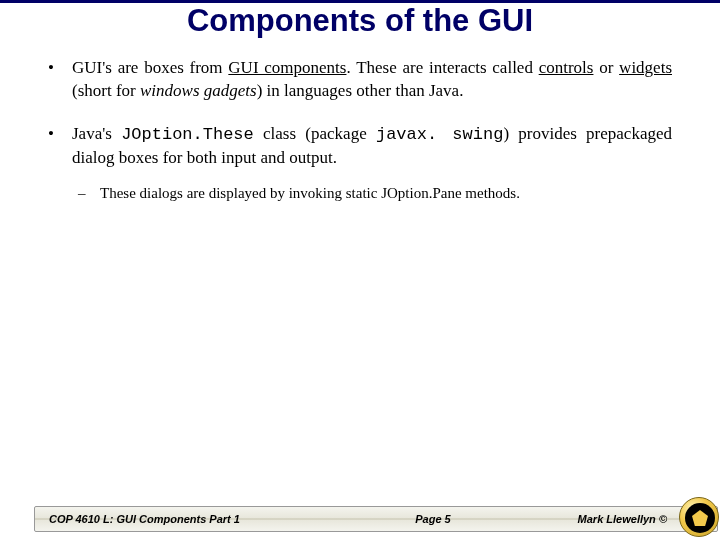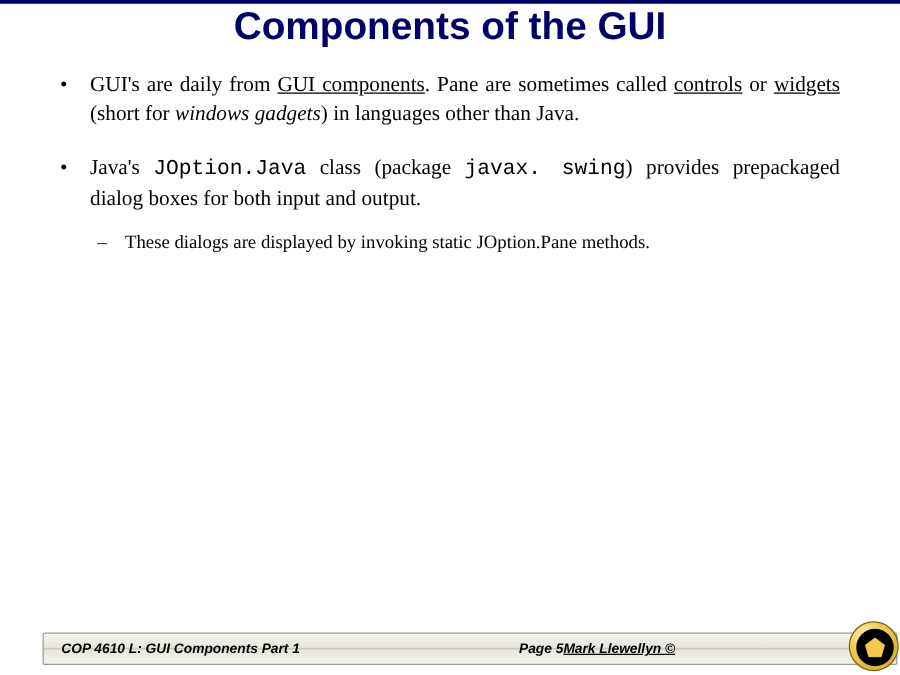--- a/index.html
+++ b/index.html
@@ -85,21 +85,21 @@
     padding: 0 14px;
     font-family: Arial, Helvetica, sans-serif;
     font-size: 11px;
     font-weight: bold;
     font-style: italic;
     color: #000;
     position: relative;
   }
   .footer-left { flex: 1.6; text-align: left; }
   .footer-center { flex: 1; text-align: right; }
-  .footer-right { flex: 1.4; text-align: left; padding-right: 36px; text-decoration: underline; }
+  .footer-right { flex: 1.4; text-align: right; padding-right: 36px; }
   .logo {
     position: absolute;
     right: -2px;
     bottom: -6px;
     width: 40px;
     height: 40px;
   }
   .logo-outer {
     width: 40px;
     height: 40px;
@@ -129,27 +129,27 @@
 <body>
 
 <div class="top-line"></div>
 
 <h1 class="slide-title">Components of the GUI</h1>
 
 <div class="content">
   <ul class="main">
 
     <li>
-      <span>GUI's are daily from </span><u>GUI components</u><span>. Pane are sometimes called </span><u>controls</u><span> or </span><u>widgets</u><span> (short for </span><i>windows gadgets</i><span>) in languages other than Java.</span>
+      <span>GUI's are boxes from </span><u>GUI components</u><span>. These are interacts called </span><u>controls</u><span> or </span><u>widgets</u><span> (short for </span><i>windows gadgets</i><span>) in languages other than Java.</span>
     </li>
 
 
 
     <li>
-      <span>Java's </span><span class="mono">JOption.Java</span><span> class (package </span><span class="mono">javax. swing</span><span>) provides prepackaged dialog boxes for both input and output.</span>
+      <span>Java's </span><span class="mono">JOption.These</span><span> class (package </span><span class="mono">javax. swing</span><span>) provides prepackaged dialog boxes for both input and output.</span>
       <ul class="sub">
         <li>
           <span>These dialogs are displayed by invoking static JOption.Pane methods.</span>
         </li>
       </ul>
     </li>
 
 
   </ul>
 </div>

